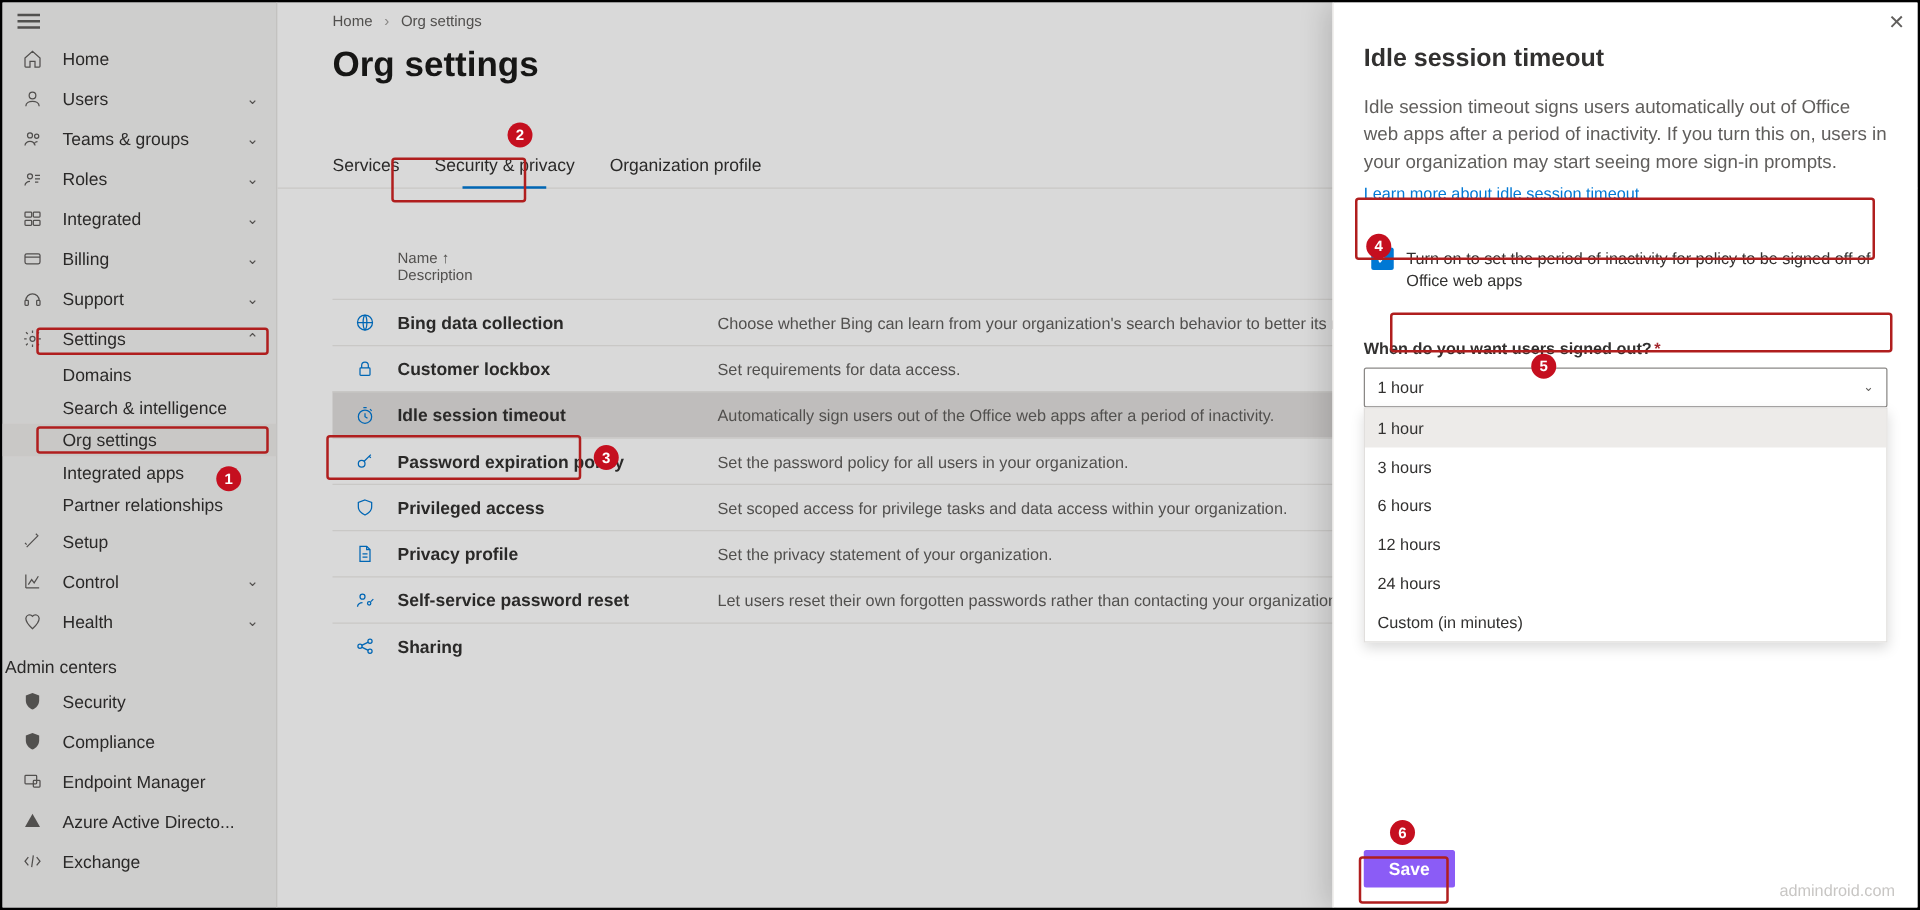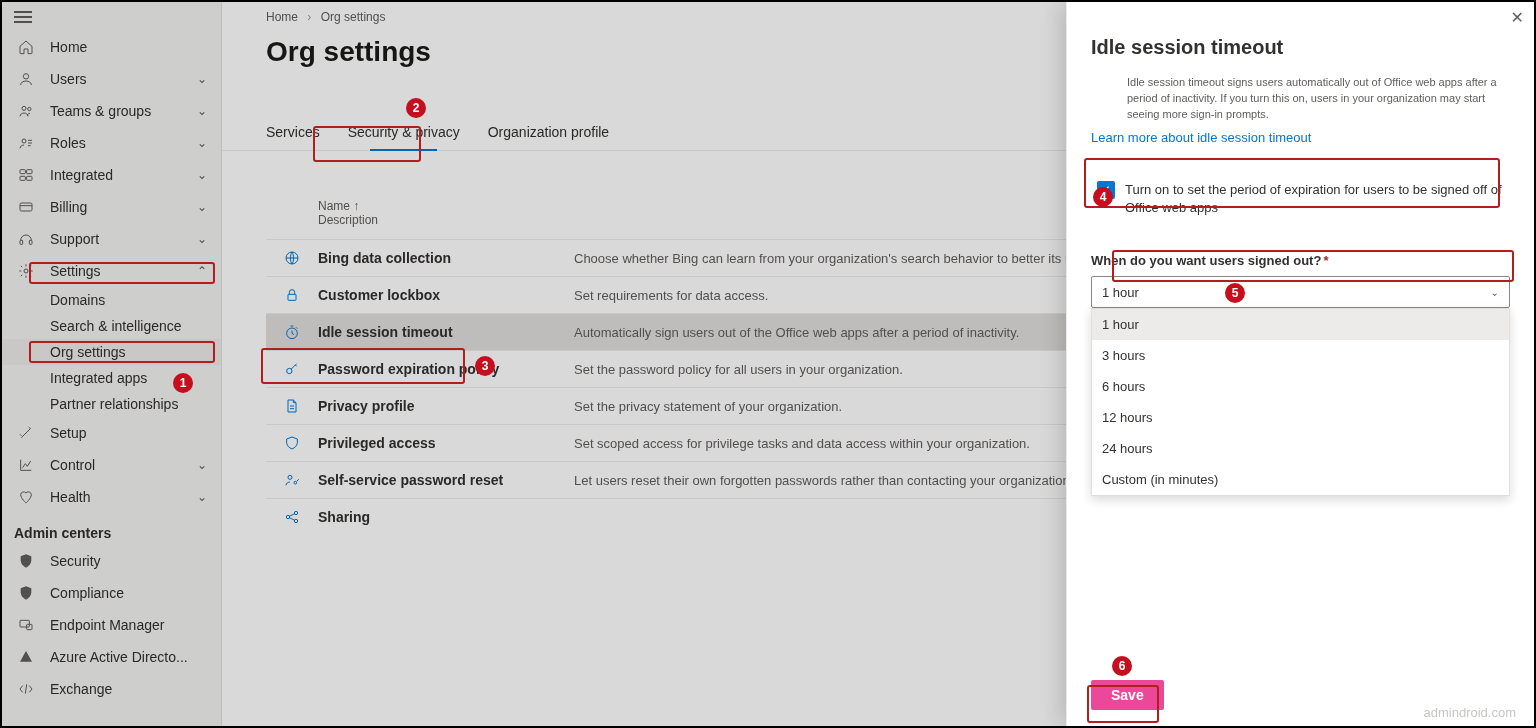--- a/index.html
+++ b/index.html
@@ -11,21 +11,21 @@
 .hamburger { padding: 6px 12px; }
 .ham-lines { width: 18px; height: 14px; display: inline-block; }
 .ham-lines span { display: block; height: 2px; background: #605e5c; margin: 3px 0; }
 
 .nav-item { display: flex; align-items: center; padding: 6px 14px; height: 32px; cursor: pointer; position: relative; }
 .nav-item .icon { width: 20px; height: 20px; margin-right: 14px; color: #605e5c; display: flex; align-items: center; justify-content: center; flex-shrink: 0; }
 .nav-item .label { color: #323130; flex: 1; }
 .nav-item .chev { color: #605e5c; font-size: 12px; }
 .nav-sub { padding: 6px 14px 6px 48px; height: 26px; display: flex; align-items: center; color: #323130; cursor: pointer; }
 .nav-sub.active { background: #edebe9; }
-.section-header { padding: 12px 14px 4px 12px; font-weight: 700; color: #323130; font-size: 14px; }
+.section-header { padding: 12px 14px 4px 2px; font-weight: 400; color: #323130; font-size: 14px; }
 
 .main { position: absolute; left: 220px; top: 0; right: 0; height: 100%; background: #fff; }
 .breadcrumb { padding: 8px 44px; font-size: 12px; color: #605e5c; }
 .breadcrumb .sep { margin: 0 6px; color: #a19f9d; }
 .page-title { padding: 4px 44px 16px 44px; font-size: 28px; font-weight: 600; color: #1b1a19; }
 
 .tabs { display: flex; padding: 0 44px; border-bottom: 1px solid #edebe9; margin-top: 30px; }
 .tab { padding: 10px 0; margin-right: 28px; font-size: 14px; color: #323130; cursor: pointer; position: relative; }
 .tab.active { font-weight: 400; }
 .tab.active::after { content: ""; position: absolute; left: 0; right: 0; bottom: -1px; height: 2px; background: #0078d4; width: 60%; margin: 0 auto; }
@@ -36,39 +36,39 @@
 .trow { display: flex; align-items: center; padding: 10px 0 10px 0; border-top: 1px solid #edebe9; cursor: pointer; }
 .trow .ricon { width: 52px; display: flex; justify-content: center; color: #0078d4; }
 .trow .rname { width: 256px; font-weight: 600; color: #323130; }
 .trow .rdesc { color: #605e5c; font-size: 13px; }
 .trow.selected { background: #e1dfdd; }
 
 .panel { position: absolute; right: 0; top: 0; width: 468px; height: 100%; background: #fff; z-index: 50; border-left: 1px solid #edebe9; box-shadow: -6px 0 20px rgba(0,0,0,0.15); display: flex; flex-direction: column; }
 .panel-close { position: absolute; right: 10px; top: 6px; font-size: 16px; color: #605e5c; cursor: pointer; font-weight: 300; }
 .panel-body { padding: 34px 24px 0 24px; flex: 1; overflow: visible; }
 .panel-title { font-size: 20px; font-weight: 600; margin-bottom: 16px; }
-.panel-desc { font-size: 11px; color: #605e5c; line-height: 1.45; margin-bottom: 6px; margin-left: 36px; }
+.panel-desc { font-size: 15px; color: #605e5c; line-height: 1.45; margin-bottom: 6px; }
 .panel-link { font-size: 13px; color: #0078d4; cursor: pointer; display: inline-block; }
 
 .check-row { display: flex; align-items: flex-start; margin-top: 28px; padding: 8px 6px 8px 6px; }
 .check-box { width: 18px; height: 18px; background: #0078d4; border-radius: 2px; display: flex; align-items: center; justify-content: center; color: #fff; font-size: 12px; margin-right: 10px; flex-shrink: 0; }
 .check-label { font-size: 13px; color: #323130; line-height: 1.4; }
 
 .field-label { font-size: 13px; font-weight: 600; color: #323130; margin-top: 28px; }
 .field-label .req { color: #a4262c; margin-left: 2px; }
 .select-box { margin-top: 8px; height: 32px; display: flex; align-items: center; justify-content: space-between; padding: 0 10px; border: 1px solid #8a8886; border-radius: 2px; cursor: pointer; }
 .select-box .val { font-size: 13px; color: #323130; }
 .select-box .chev { font-size: 10px; color: #605e5c; }
 
 .dropdown { margin-top: 0; border: 1px solid #e1dfdd; box-shadow: 0 4px 10px rgba(0,0,0,0.15); background: #fff; }
 .dd-opt { padding: 8px 10px; font-size: 13px; cursor: pointer; }
 .dd-opt.sel { background: #edebe9; }
 
 .panel-footer { padding: 16px 24px; }
-.save-btn { background: #ec4899; color: #fff; border: none; padding: 7px 20px; font-size: 14px; font-weight: 600; border-radius: 2px; cursor: pointer; }
+.save-btn { background: #8b5cf6; color: #fff; border: none; padding: 7px 20px; font-size: 14px; font-weight: 600; border-radius: 2px; cursor: pointer; }
 
 .annot-box { position: absolute; border: 2px solid #b01e1e; border-radius: 3px; pointer-events: none; z-index: 60; }
 .annot-num { position: absolute; width: 20px; height: 20px; border-radius: 50%; background: #c50f1f; color: #fff; font-size: 12px; font-weight: 600; display: flex; align-items: center; justify-content: center; z-index: 70; pointer-events: none; }
 
 .watermark { position: absolute; right: 18px; bottom: 6px; font-size: 13px; color: #c8c6c4; z-index: 55; }
 
 svg { width: 16px; height: 16px; }
 </style>
 </head>
 <body>
@@ -306,35 +306,35 @@
             <circle cx="8" cy="15" r="4"></circle>
             <path d="M11 12l8-8M17 6l2 2"></path>
           </svg>
         </div>
       <div class="rname">Password expiration policy</div>
       <div class="rdesc">Set the password policy for all users in your organization.</div>
     </div>
     <div class="trow">
       <div class="ricon">
           <svg viewBox="0 0 24 24" fill="none" stroke="currentColor" stroke-width="1.5">
+            <path d="M12 3l8 3v5c0 5-3.5 8-8 10-4.5-2-8-5-8-10V6z"></path>
+          </svg>
+        </div>
+      <div class="rname">Privileged access</div>
+      <div class="rdesc">Set scoped access for privilege tasks and data access within your organization.</div>
+    </div>
+    <div class="trow">
+      <div class="ricon">
+          <svg viewBox="0 0 24 24" fill="none" stroke="currentColor" stroke-width="1.5">
             <path d="M6 3h8l4 4v14H6z"></path>
             <path d="M14 3v4h4M9 12h6M9 16h6"></path>
           </svg>
         </div>
       <div class="rname">Privacy profile</div>
       <div class="rdesc">Set the privacy statement of your organization.</div>
-    </div>
-    <div class="trow">
-      <div class="ricon">
-          <svg viewBox="0 0 24 24" fill="none" stroke="currentColor" stroke-width="1.5">
-            <path d="M12 3l8 3v5c0 5-3.5 8-8 10-4.5-2-8-5-8-10V6z"></path>
-          </svg>
-        </div>
-      <div class="rname">Privileged access</div>
-      <div class="rdesc">Set scoped access for privilege tasks and data access within your organization.</div>
     </div>
     <div class="trow">
       <div class="ricon">
           <svg viewBox="0 0 24 24" fill="none" stroke="currentColor" stroke-width="1.5">
             <circle cx="9" cy="8" r="3"></circle>
             <path d="M3 20c0-3 3-5 6-5"></path>
             <circle cx="17" cy="16" r="2"></circle>
             <path d="M19 14l3-3"></path>
           </svg>
         </div>
@@ -359,21 +359,21 @@
 
 <div class="panel">
   <div class="panel-close">✕</div>
   <div class="panel-body">
     <div class="panel-title">Idle session timeout</div>
     <div class="panel-desc">Idle session timeout signs users automatically out of Office web apps after a period of inactivity. If you turn this on, users in your organization may start seeing more sign-in prompts.</div>
     <div class="panel-link">Learn more about idle session timeout</div>
 
     <div class="check-row">
       <div class="check-box">✓</div>
-      <div class="check-label">Turn on to set the period of expiration for users to be signed off of Office web apps</div>
+      <div class="check-label">Turn on to set the period of inactivity for policy to be signed off of Office web apps</div>
     </div>
 
     <div class="field-label">
       <span>When do you want users signed out?</span><span class="req">*</span>
     </div>
     <div class="select-box">
       <span class="val">1 hour</span>
       <span class="chev">⌄</span>
     </div>
     <div class="dropdown">

